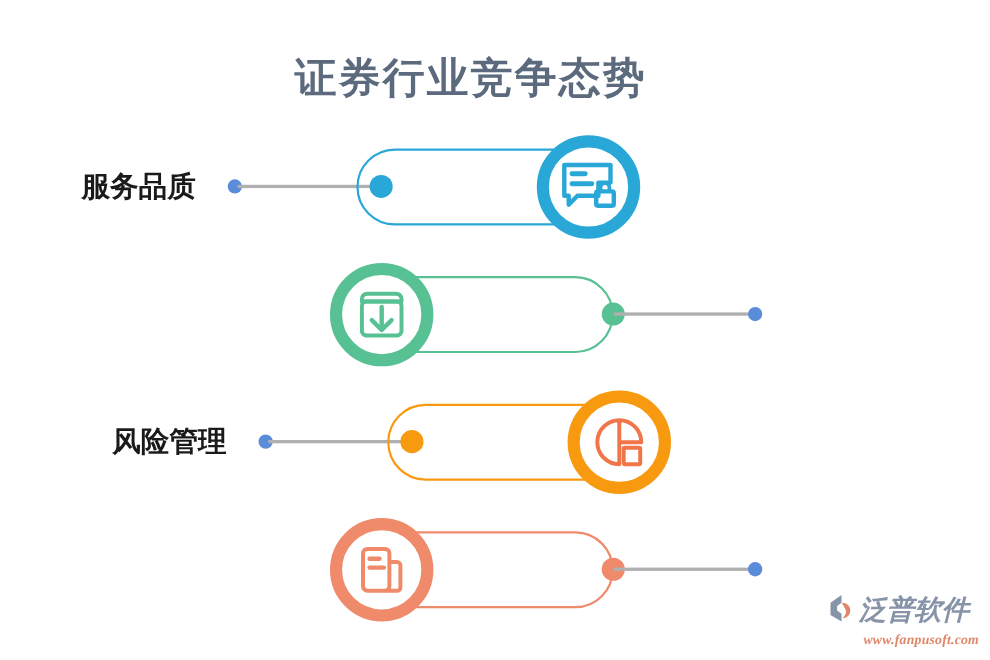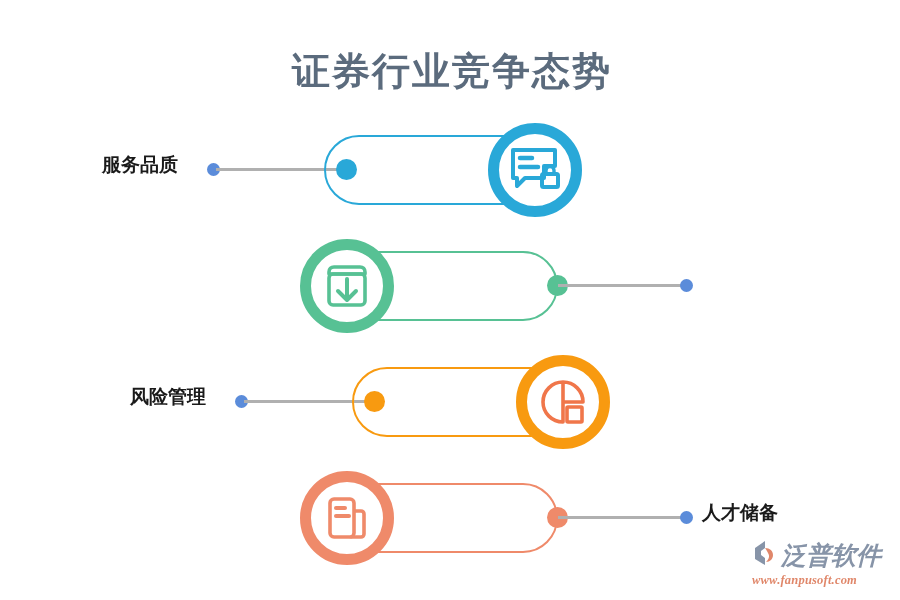--- a/index.html
+++ b/index.html
@@ -26,21 +26,20 @@
     top: 46px;
     left: 0;
     width: 856px;
     text-align: center;
     font-size: 38px;
     font-weight: bold;
     letter-spacing: 2px;
     color: #5b6b7d;
     font-family: "Liberation Serif", "DejaVu Serif", serif;
     white-space: nowrap;
-    padding-left: 24px;
   }
 
   
   .row {
     position: absolute;
     left: 0;
     width: 900px;
     height: 116px;
   }
   .row-1 { top: 112px; }
@@ -106,21 +105,21 @@
     position: absolute;
     top: 47px;
     width: 21px;
     height: 21px;
     border-radius: 50%;
   }
 
   .label {
     position: absolute;
     top: 40px;
-    font-size: 19px;
+    font-size: 26px;
     font-weight: bold;
     color: #1a1a1a;
     white-space: nowrap;
     font-family: Liberation Serif, serif;
   }
   .label-left  { right: 722px; text-align: right; }
   .label-right { left: 702px;  text-align: left;  }
 
   
   .watermark {
@@ -144,21 +143,21 @@
     font-family: "Liberation Serif", "DejaVu Serif", serif;
     line-height: 1;
   }
   .wm-url {
     margin-top: 3px;
     font-size: 12.5px;
     font-weight: bold;
     color: #e0876a;
     letter-spacing: 0.2px;
     font-family: "Liberation Serif", "DejaVu Serif", serif;
-    text-align: left;
+    text-align: right;
     width: 138px;
   }
 </style>
 </head>
 <body>
 
 <div id="infographic">
 
   <div class="title">证券行业竞争态势</div>
 
@@ -222,21 +221,20 @@
           <path d="M29 18 H39 a3 3 0 0 1 3 3 V41 a3 3 0 0 1 -3 3 H29 Z" stroke="#ef8a6a" stroke-width="3.6" stroke-linejoin="round" fill="none"></path>
           <rect x="8" y="6" width="24" height="38" rx="4" stroke="#ef8a6a" stroke-width="3.6" fill="#ffffff"></rect>
           <line x1="14" y1="15" x2="23" y2="15" stroke="#ef8a6a" stroke-width="4" stroke-linecap="round"></line>
           <line x1="14" y1="23" x2="27" y2="23" stroke="#ef8a6a" stroke-width="4" stroke-linecap="round"></line>
         </svg>
       </span>
     </div>
     <div class="dot-big" style="left:547px; background:#ef8a6a;"></div>
     <div class="connector" style="left:558px; width:130px;"></div>
     <div class="dot-small" style="left:680px;"></div>
-    <div class="label label-right">人才储备</div>
   </div>
 
   <div class="watermark">
     <div class="wm-top">
       <span>
         <svg width="26" height="26" viewBox="0 0 26 26">
           <path d="M13 1 L3 8 V19 L13 25 V18 L9 15 V11 L13 8 Z" fill="#8794a8"></path>
           <path d="M13 8 C18 8 21 11 21 15 C21 19 18 22 14 22 C17 19 18 16 16 13 C15 11 14 9 13 8 Z" fill="#e0876a"></path>
         </svg>
       </span>

